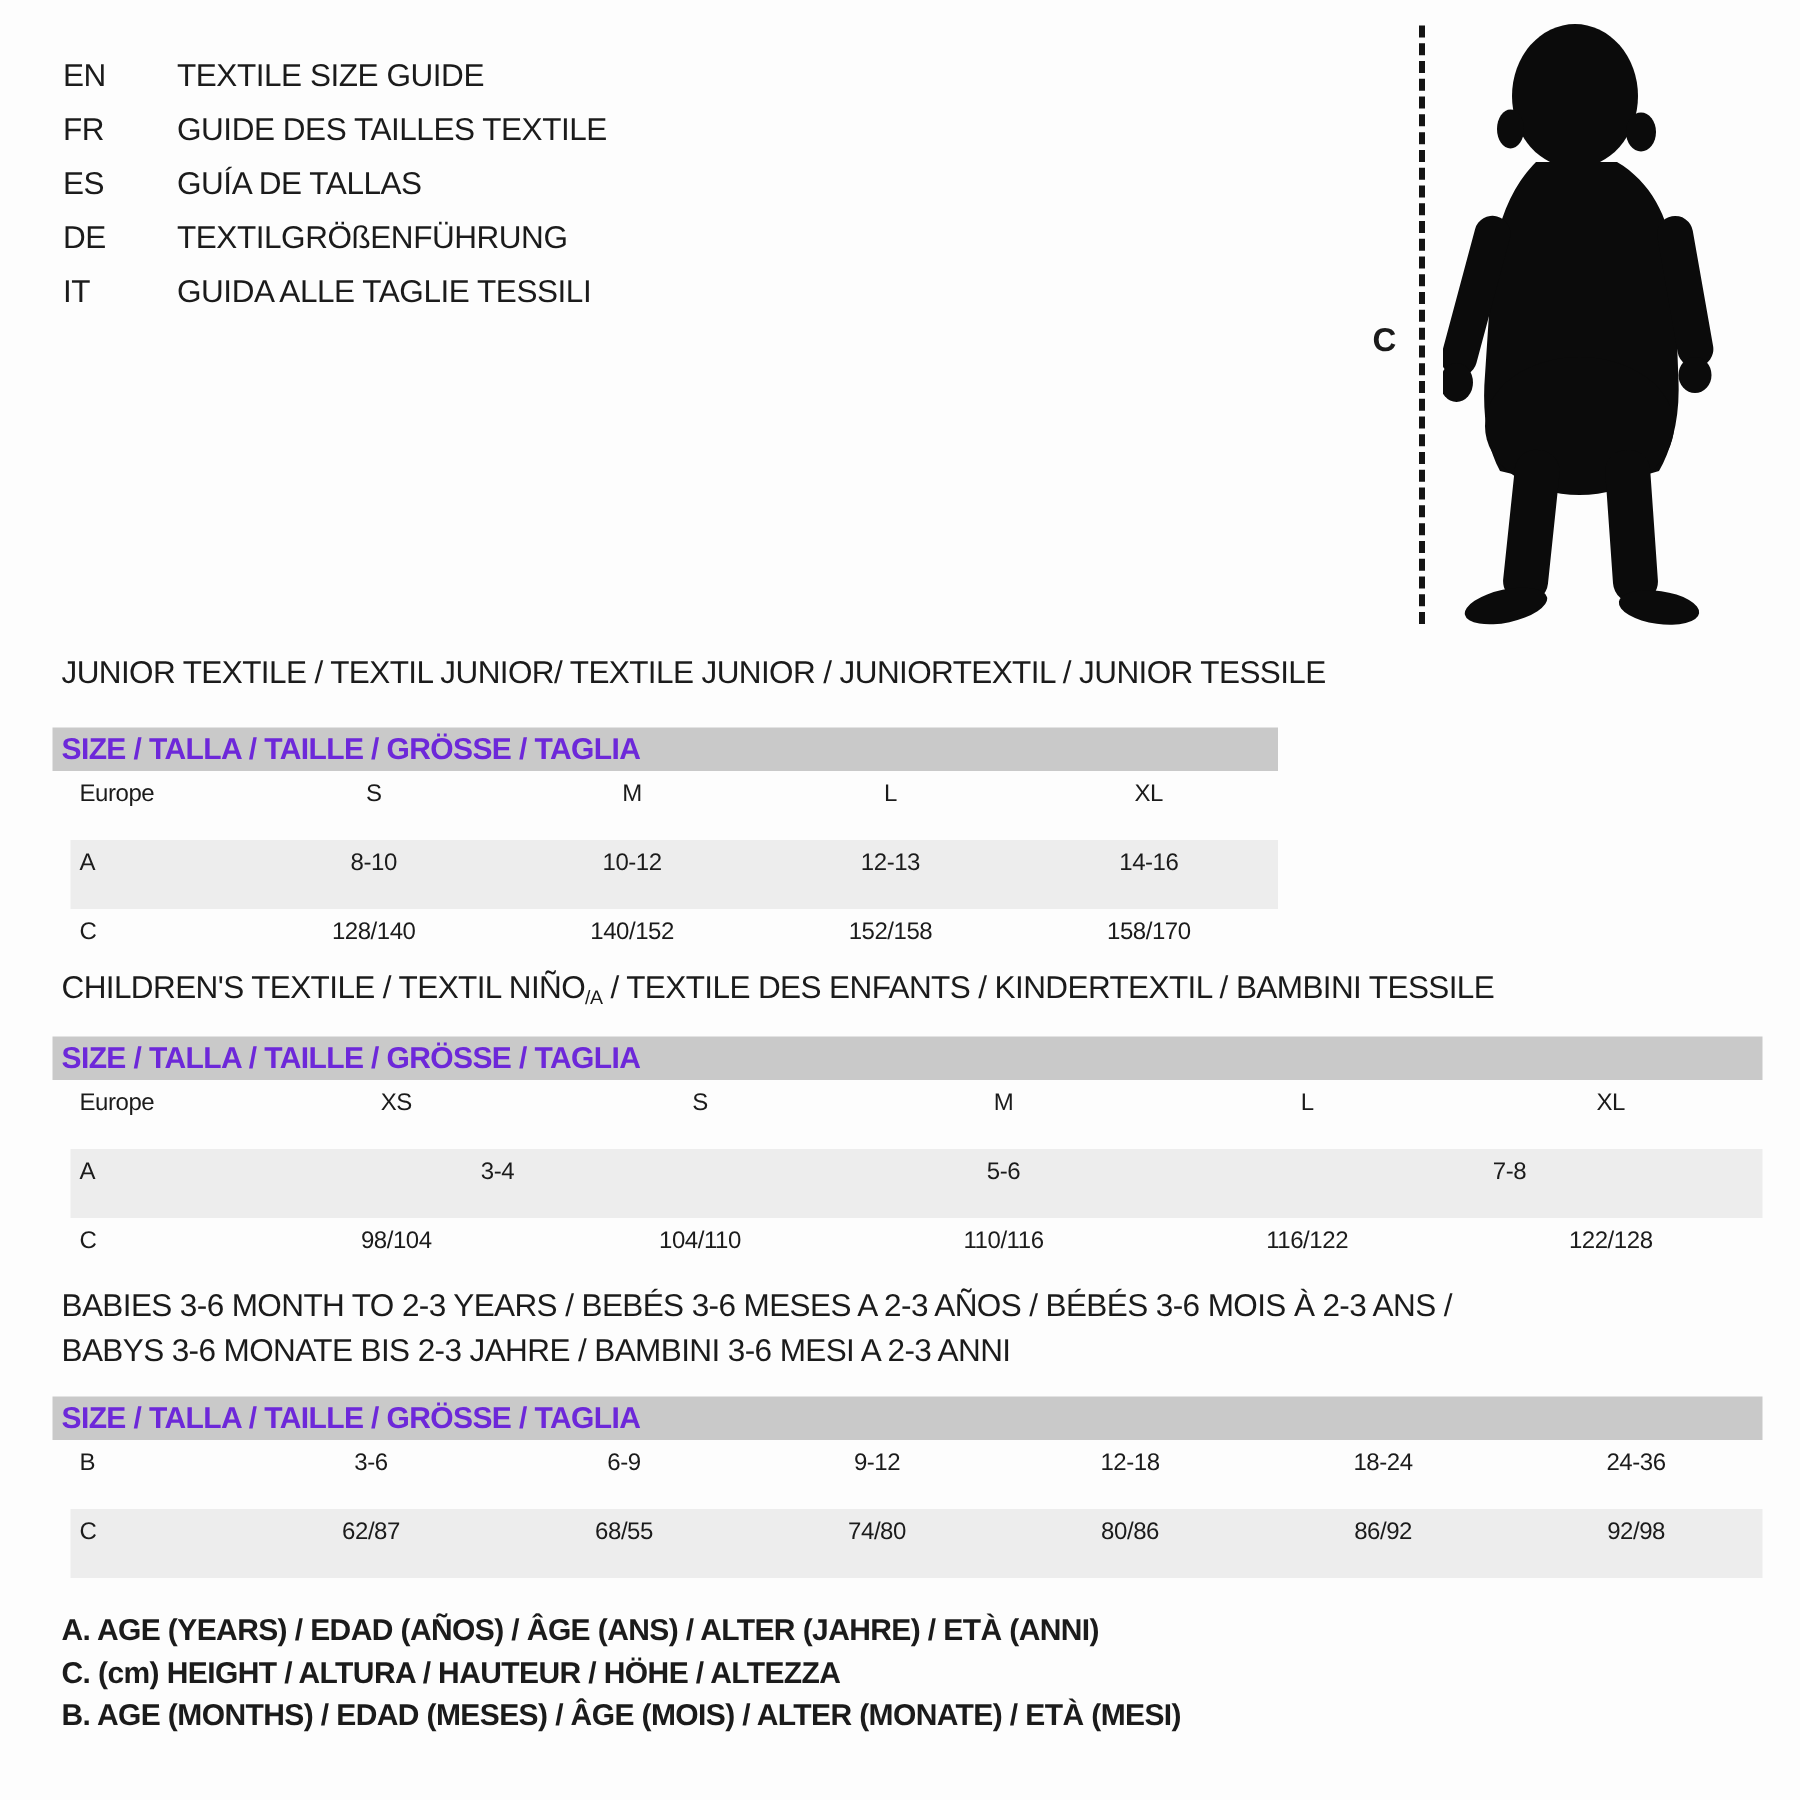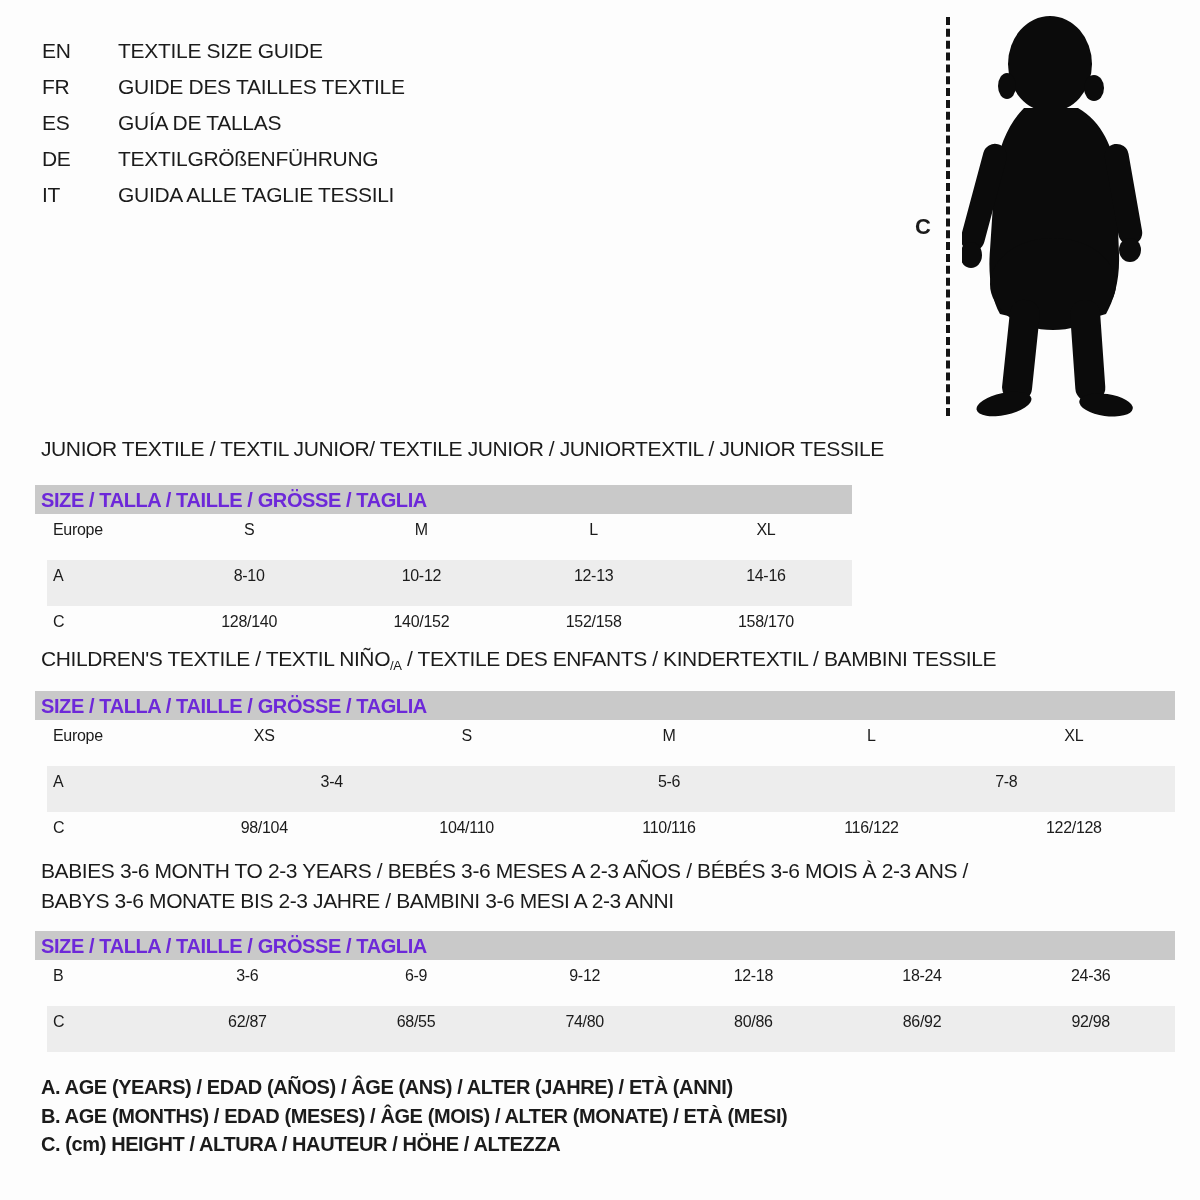--- a/index.html
+++ b/index.html
@@ -166,17 +166,17 @@
       <div class="cell">68/55</div>
       <div class="cell">74/80</div>
       <div class="cell">80/86</div>
       <div class="cell">86/92</div>
       <div class="cell">92/98</div>
     </div>
   </div>
 
   <div class="legend">
     <div>A. AGE (YEARS) / EDAD (AÑOS) / ÂGE (ANS) / ALTER (JAHRE) / ETÀ (ANNI)</div>
+    <div>C. (cm) HEIGHT / ALTURA / HAUTEUR / HÖHE / ALTEZZA</div>
     <div>B. AGE (MONTHS) / EDAD (MESES) / ÂGE (MOIS) / ALTER (MONATE) / ETÀ (MESI)</div>
-    <div>C. (cm) HEIGHT / ALTURA / HAUTEUR / HÖHE / ALTEZZA</div>
   </div>
 
 </div>
 
 </body></html>

